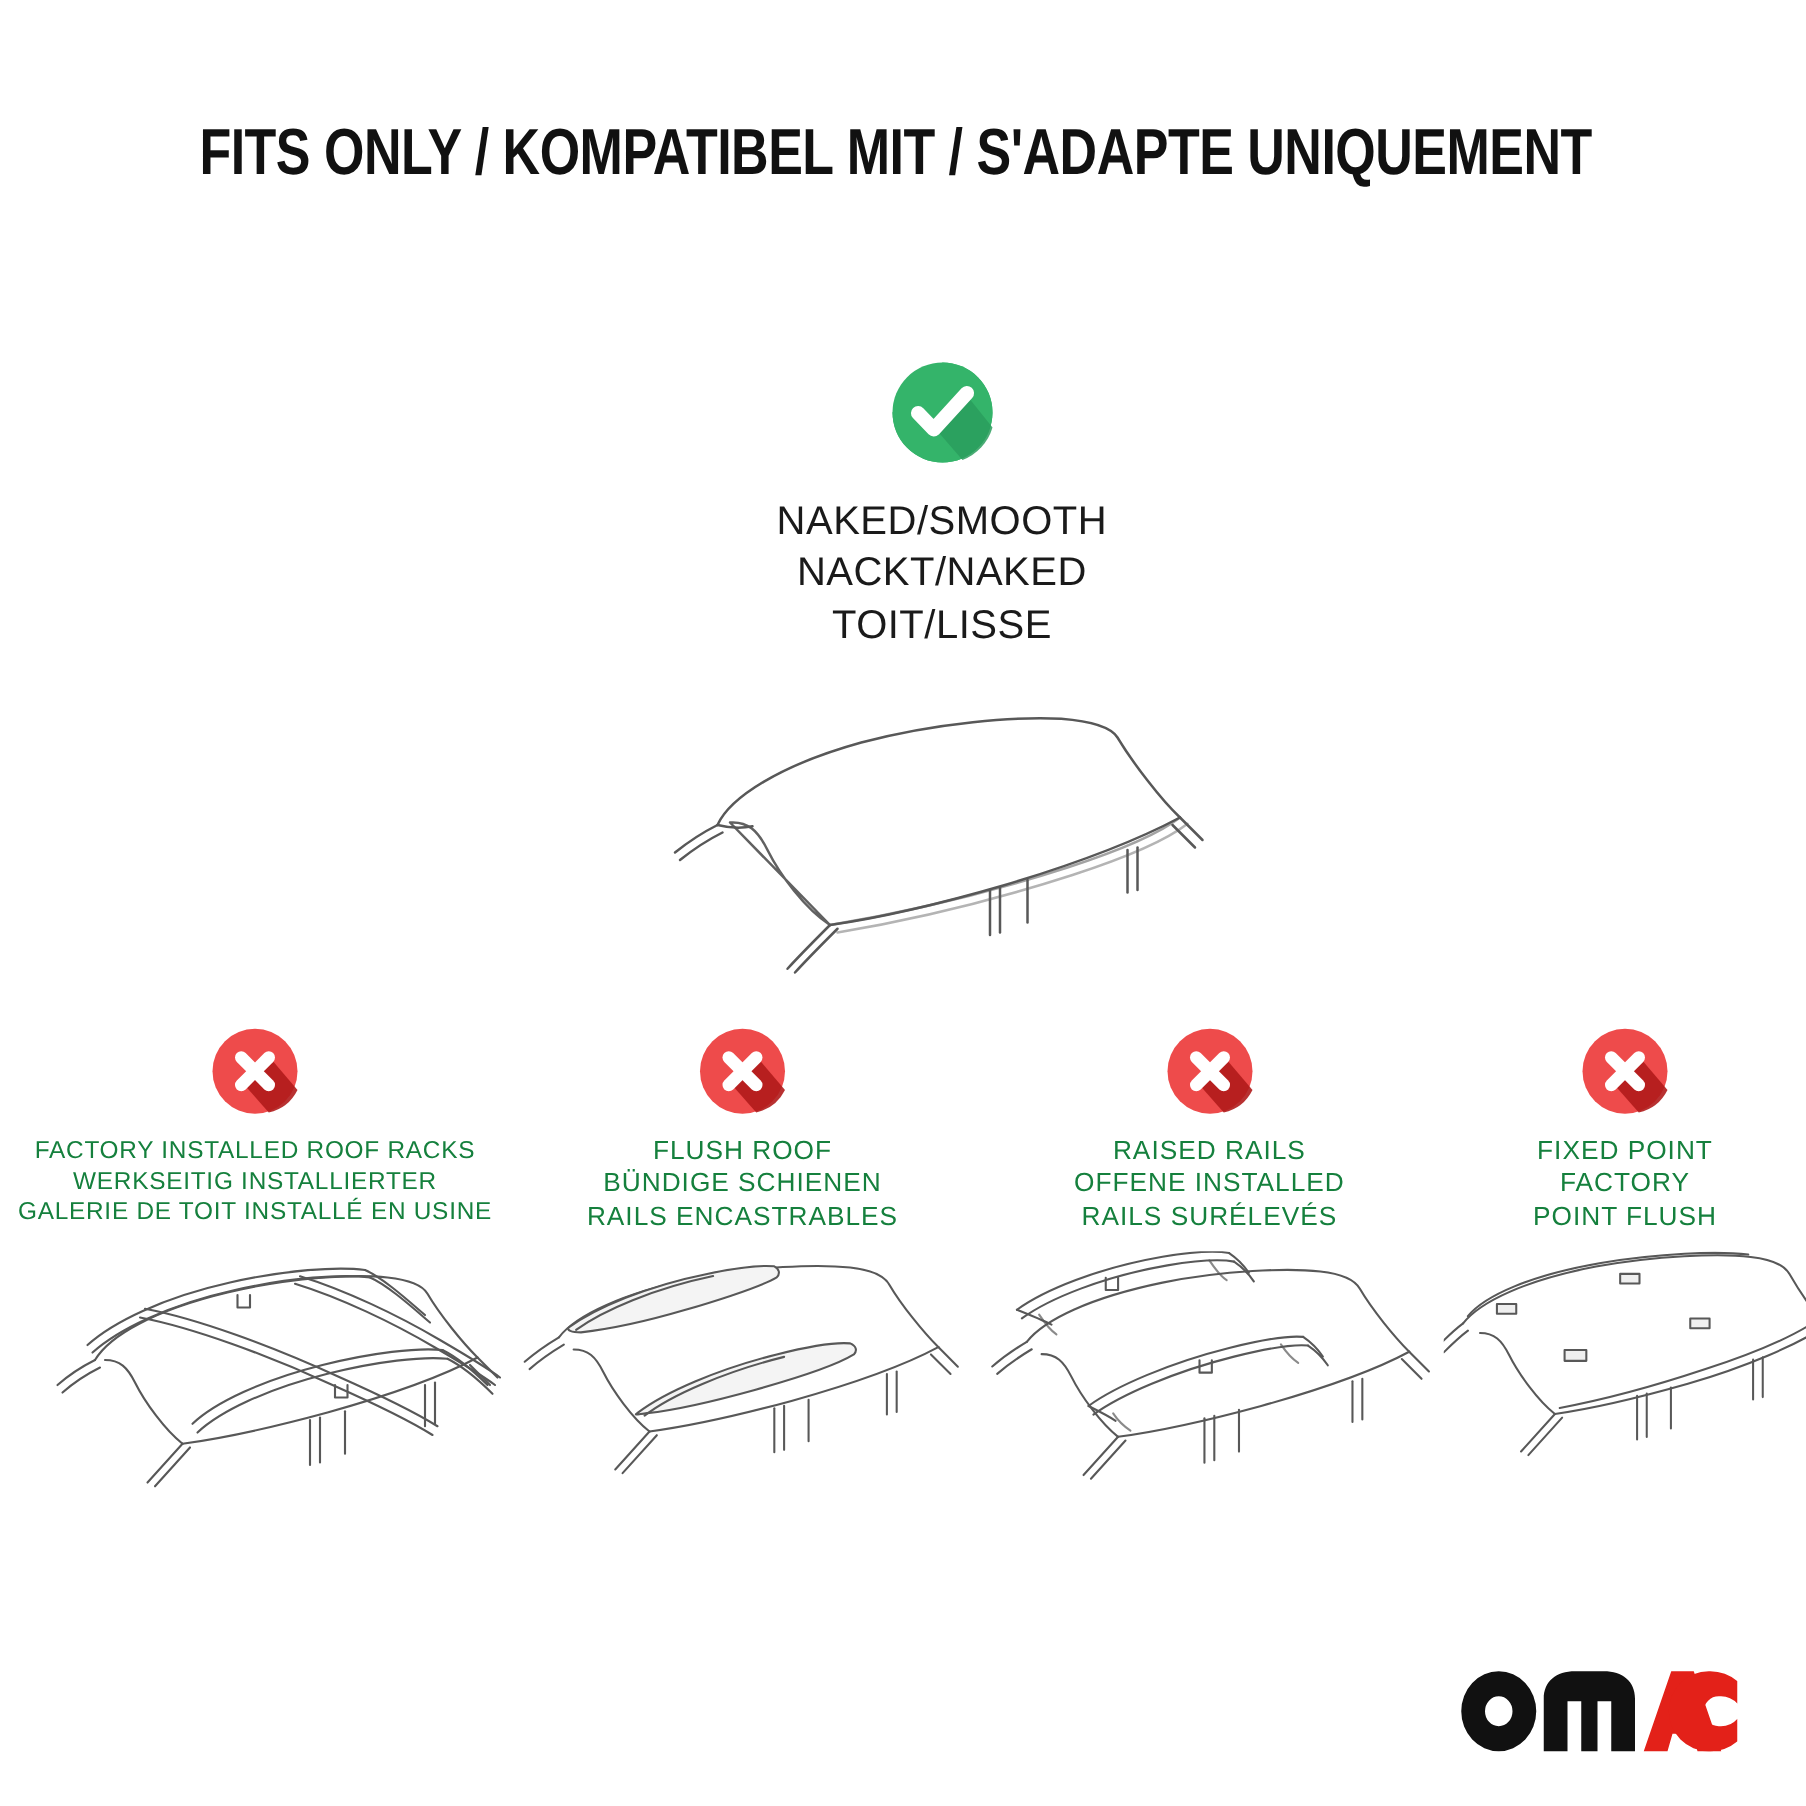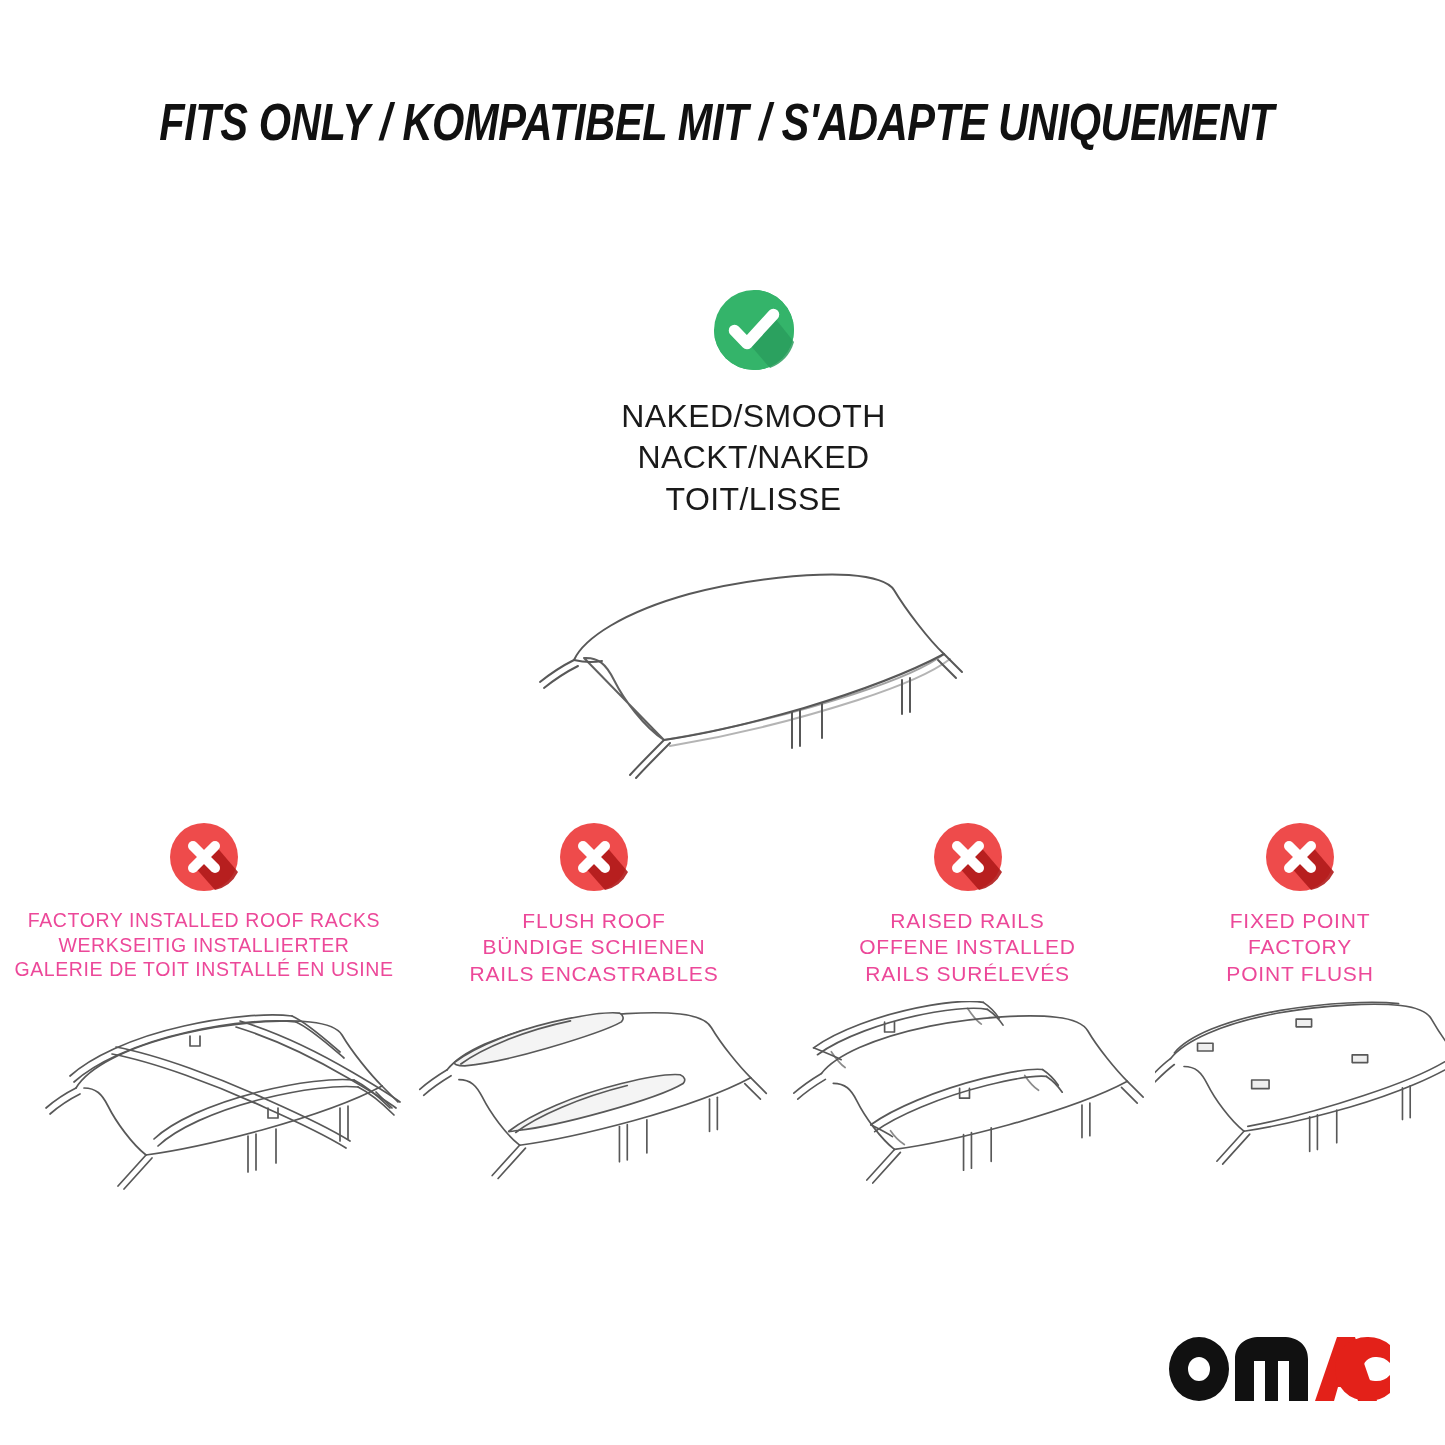--- a/index.html
+++ b/index.html
@@ -17,21 +17,20 @@
     overflow: hidden;
   }
 
   
   .header {
     position: absolute;
     top: 96px;
     left: 0;
     width: 1433px;
     text-align: center;
-    font-style: italic;
   }
   .header-title {
     font-family: "Liberation Sans Narrow", "Liberation Sans", sans-serif;
     font-weight: 700;
     font-size: 52px;
     line-height: 1;
     letter-spacing: -0.5px;
     color: #111111;
     transform: scaleX(0.80);
     transform-origin: center center;
@@ -99,21 +98,21 @@
     height: 78px;
   }
   .reject-badge svg { display: block; }
 
   .reject-caption {
     margin-top: 12px;
     font-size: 21px;
     line-height: 1.26;
     letter-spacing: 0.8px;
     text-align: center;
-    color: #ec4899;
+    color: #15803d;
     font-weight: 400;
   }
   .reject-caption div { white-space: nowrap; }
   .reject-caption.small { font-size: 19.5px; letter-spacing: 0.6px; }
 
   .reject-art {
     margin-top: 14px;
     width: 100%;
     height: 215px;
   }

